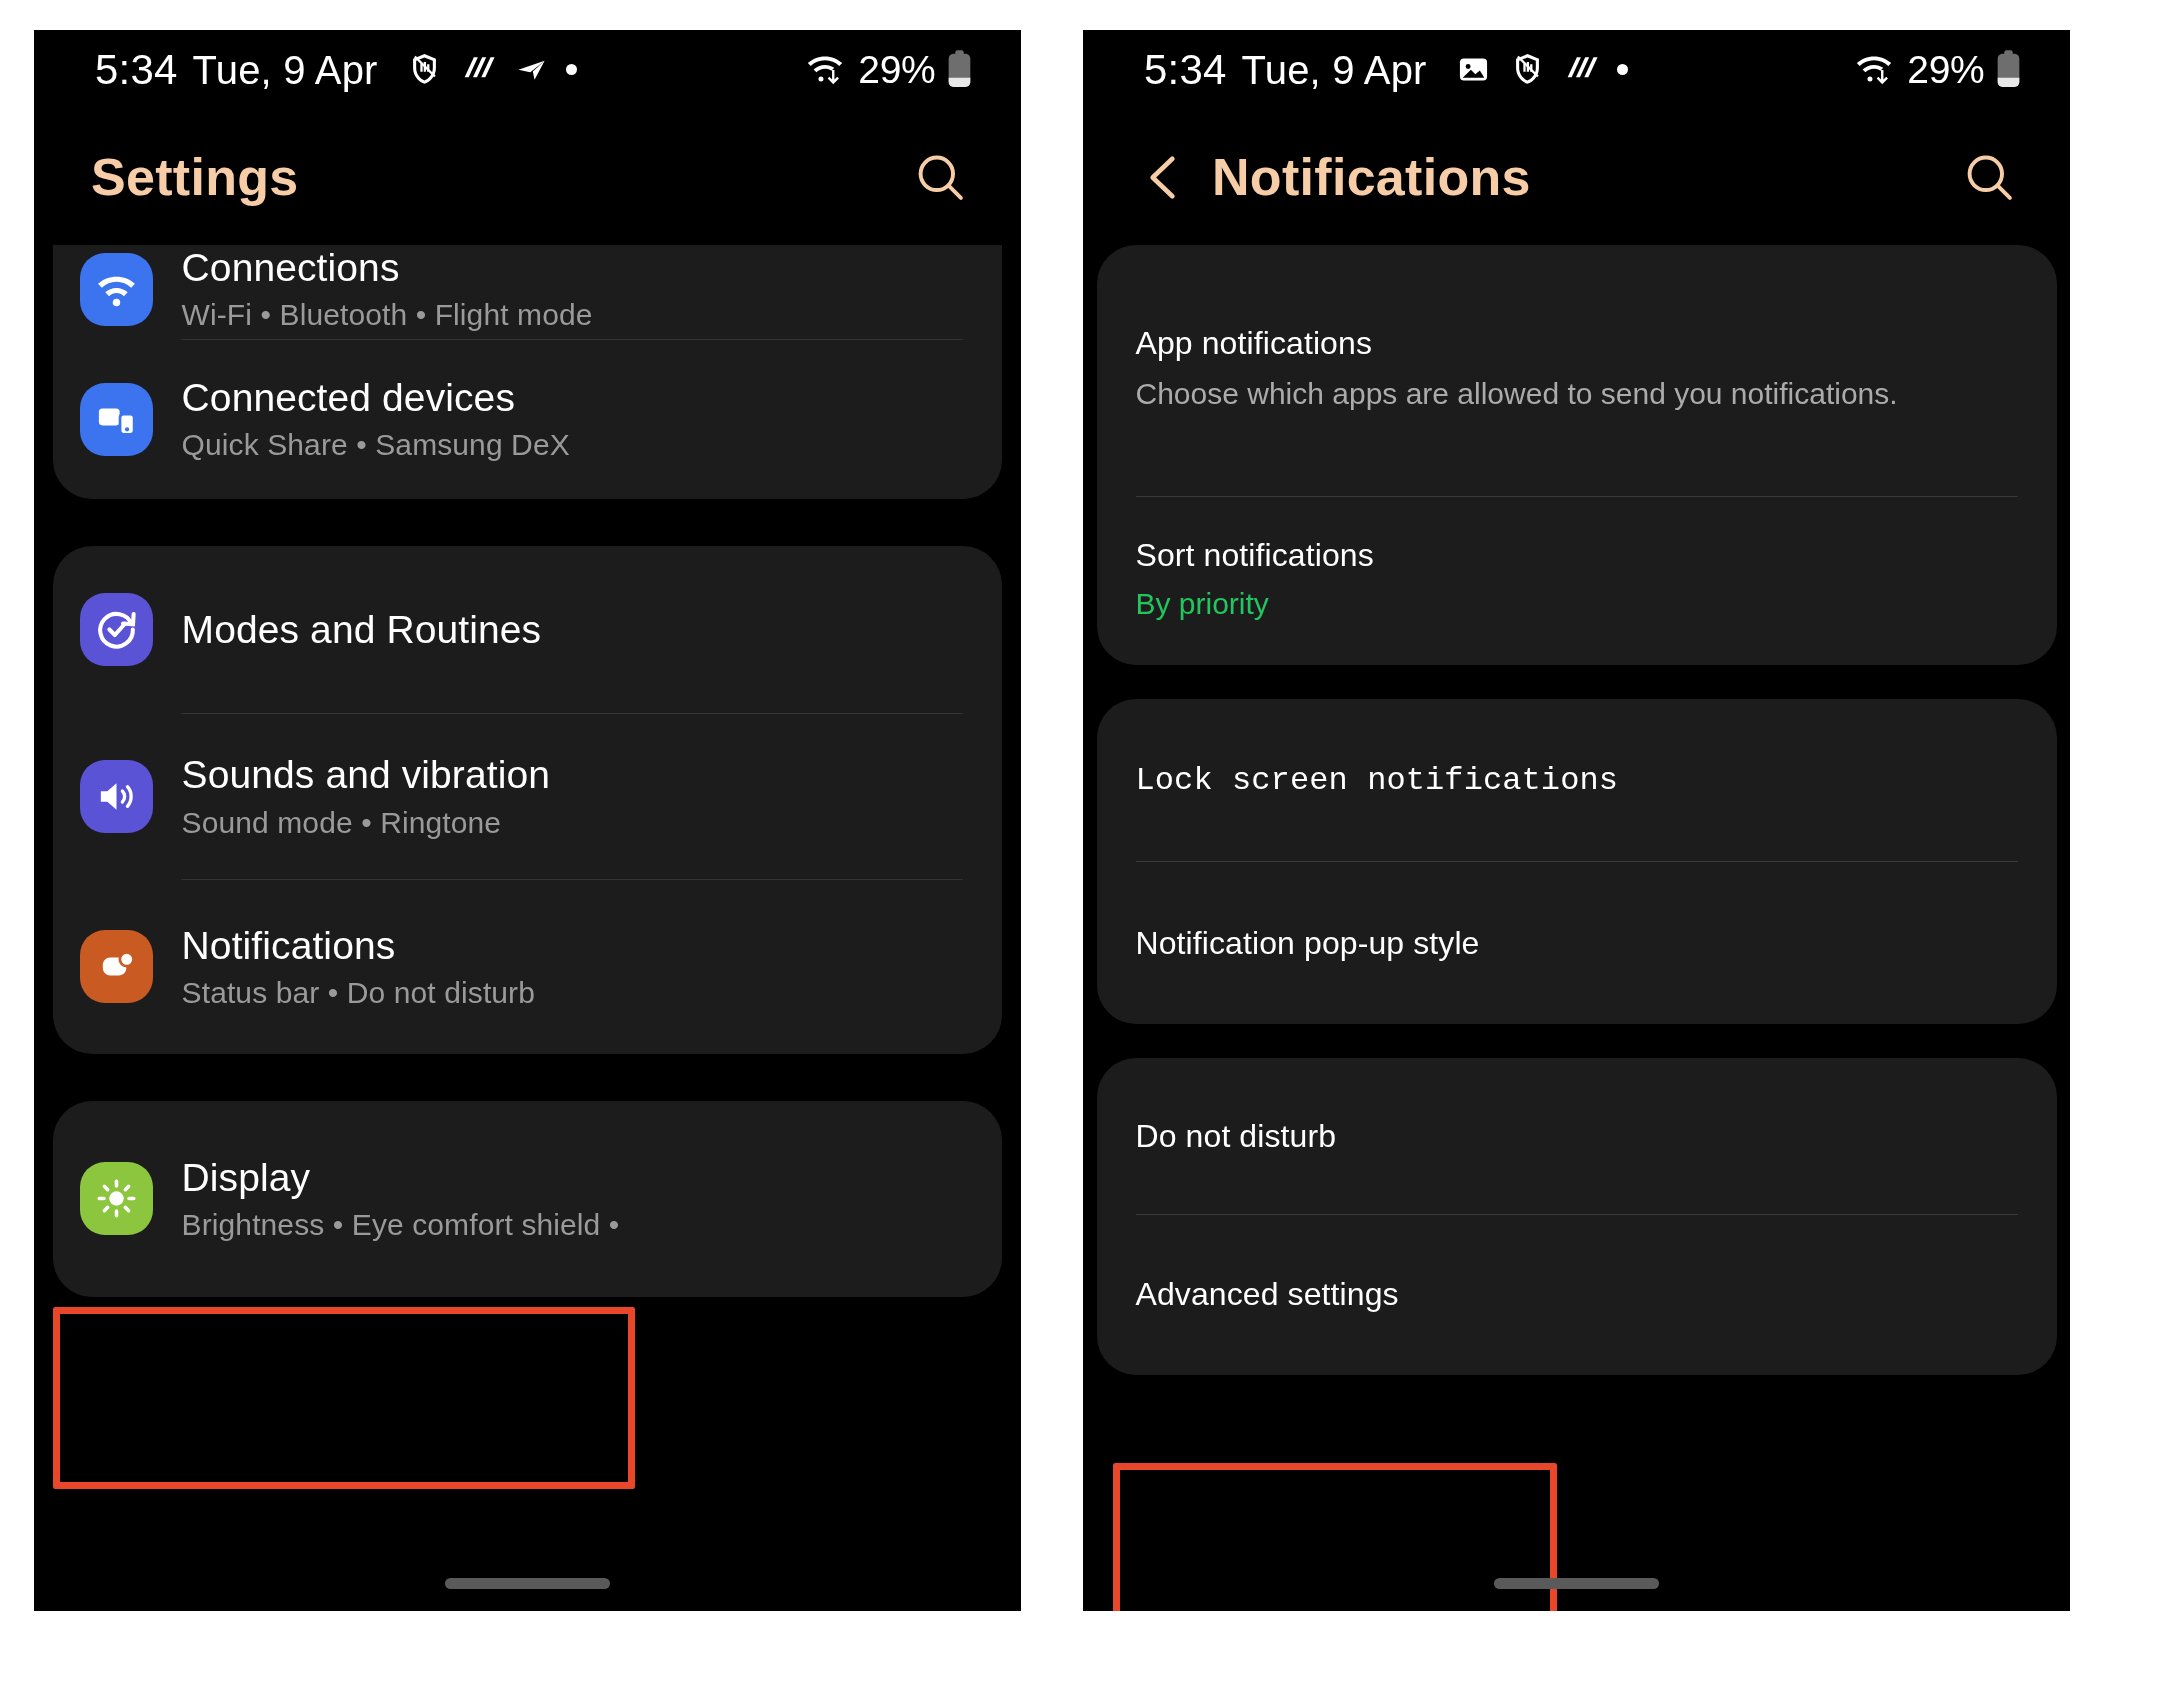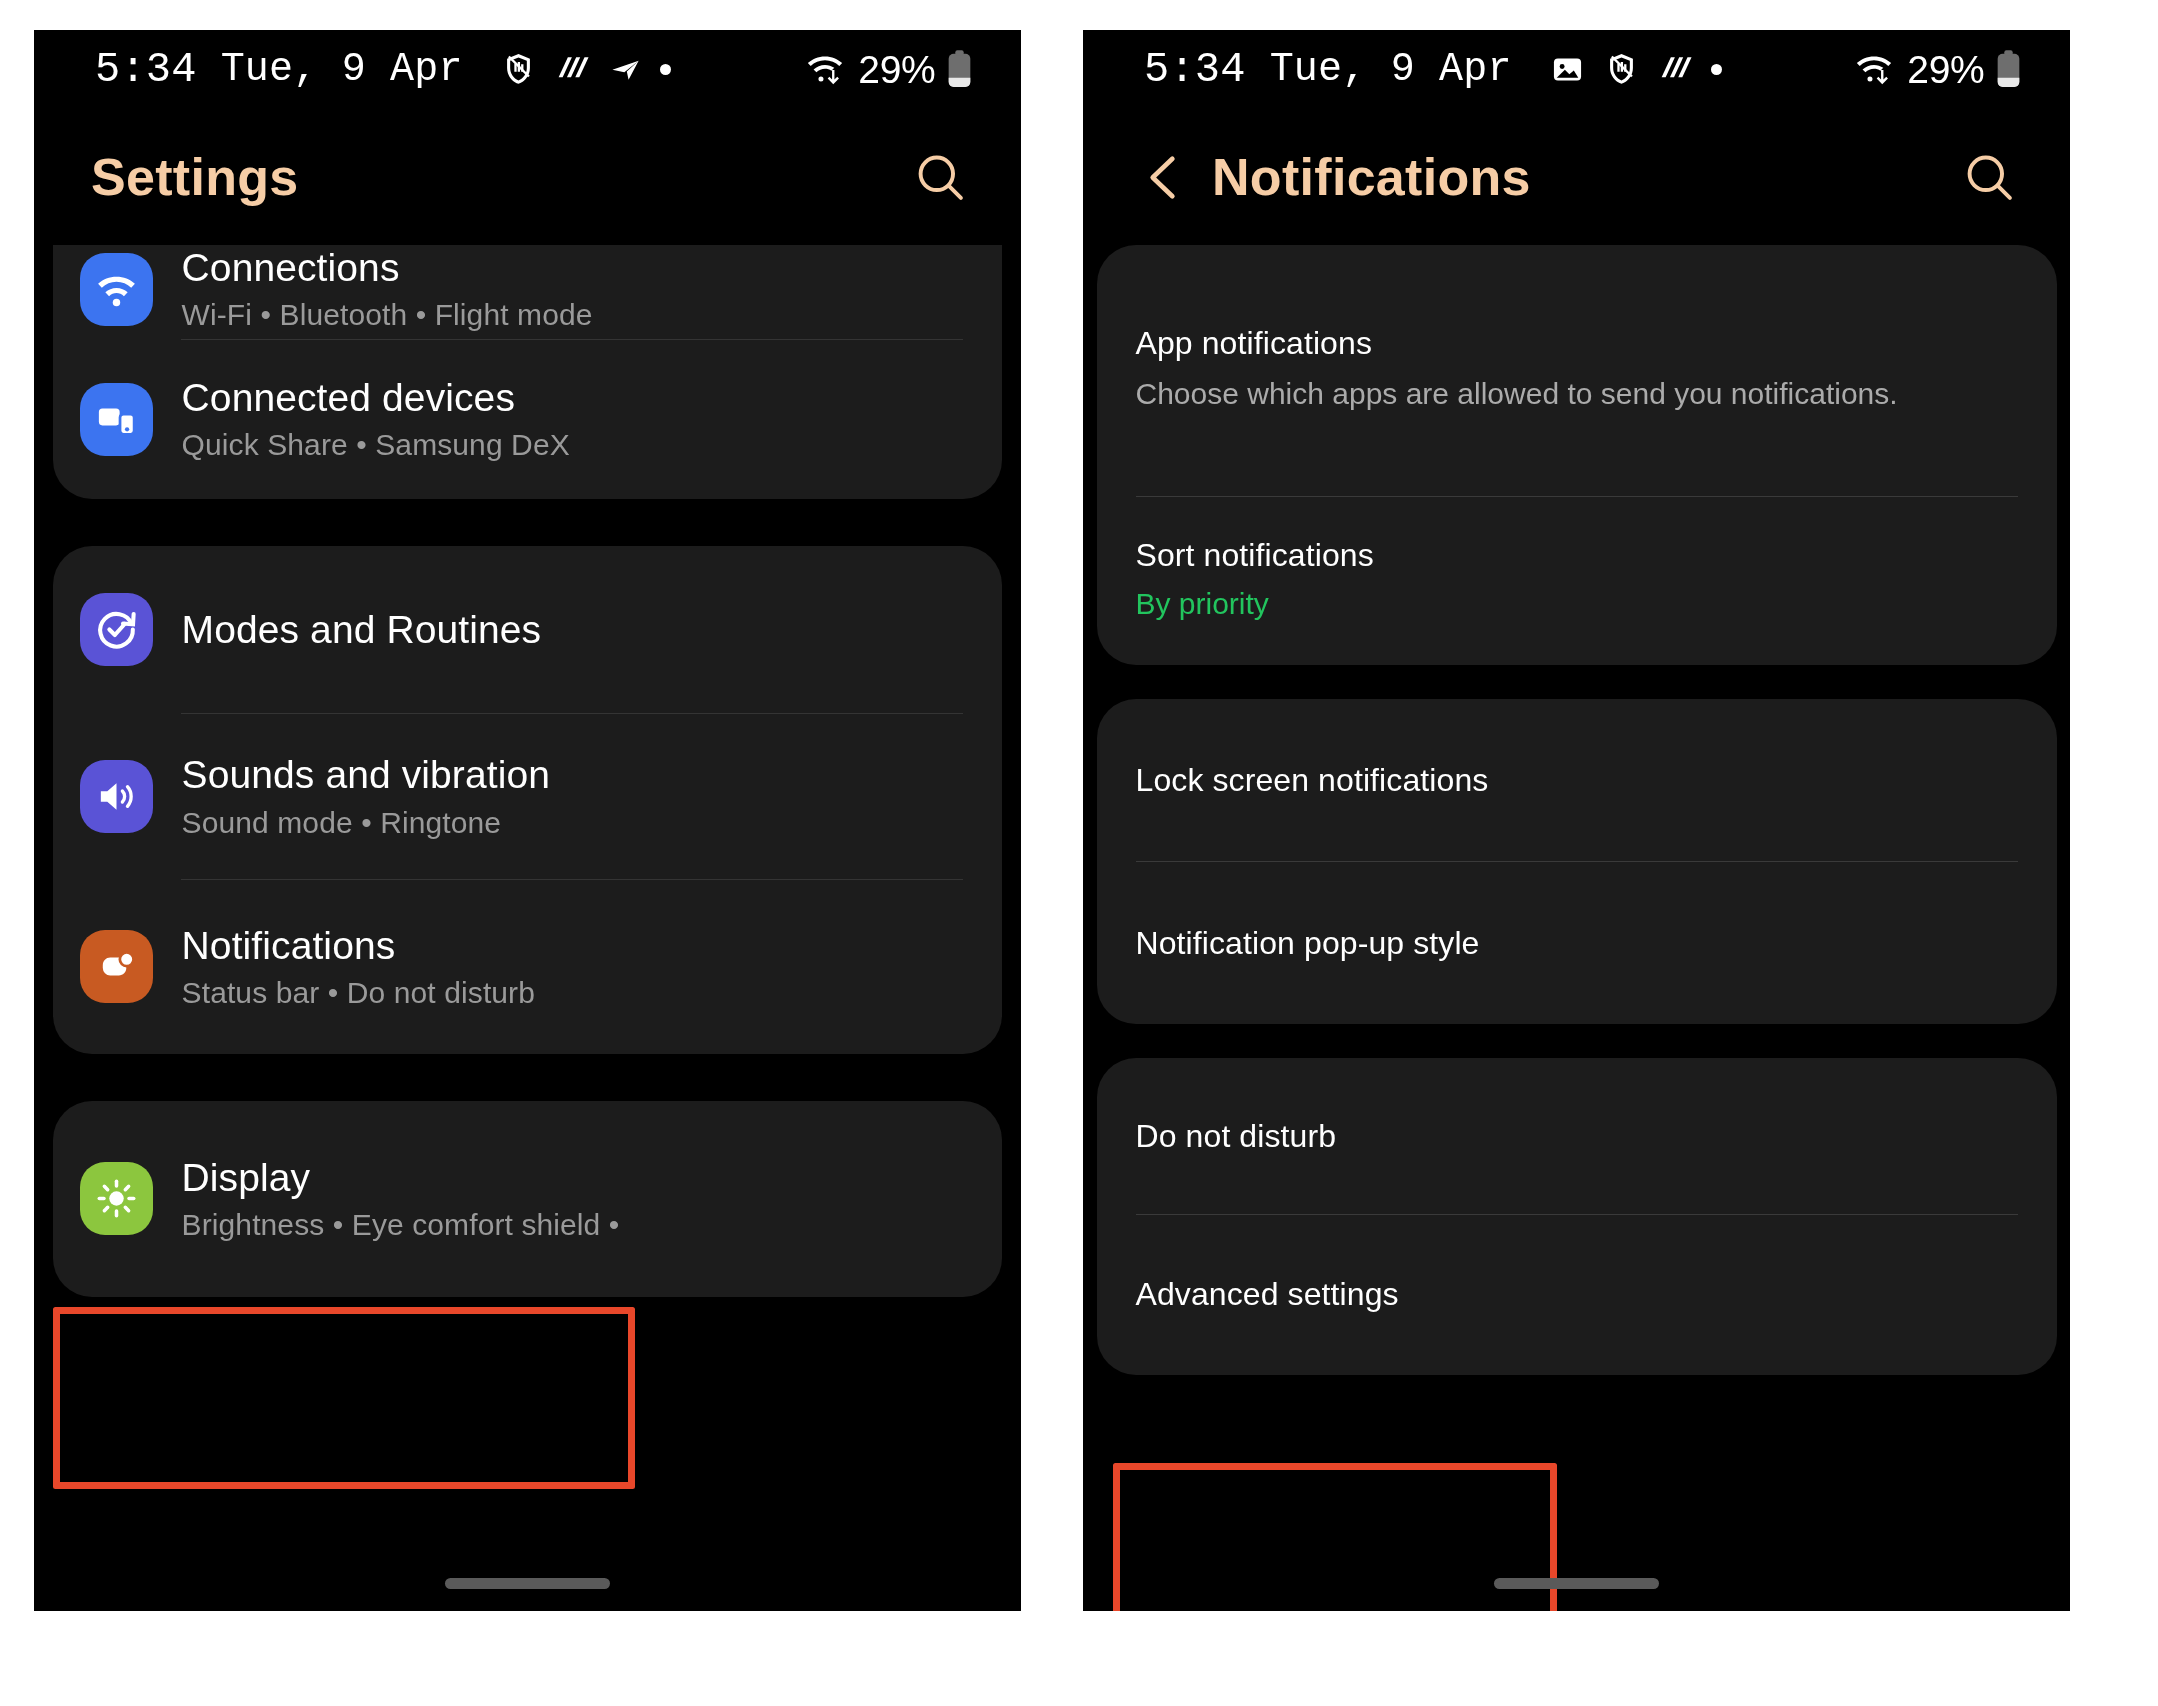--- a/index.html
+++ b/index.html
@@ -33,21 +33,21 @@
   .phone-right { width: 987px; height: 1581px; }
 
   
   .statusbar {
     height: 80px;
     display: flex;
     align-items: center;
     padding: 0 49px 0 61px;
     color: #ffffff;
   }
-  .sb-left { display: flex; align-items: center; gap: 24px; font-family: Liberation Mono, monospace; }
+  .sb-left { display: flex; align-items: center; gap: 15px; }
   .sb-time {
     font-size: 42px;
     font-weight: 500;
     letter-spacing: 0.2px;
     line-height: 1;
   }
   .sb-date {
     font-size: 40px;
     font-weight: 400;
     letter-spacing: 0.2px;
@@ -452,21 +452,21 @@
         <div class="pdivider"></div>
         <div class="prow" style="height:169px;">
           <div class="prow-title">Sort notifications</div>
           <div class="prow-sub accent">By priority</div>
         </div>
       </div>
 
       <div class="gap-md"></div>
 
       <div class="card">
-        <div class="prow" style="height:162px;">
+        <div class="prow" style="height:162px;font-family:Liberation Mono, monospace;">
           <div class="prow-title">Lock screen notifications</div>
         </div>
         <div class="pdivider"></div>
         <div class="prow" style="height:162px;">
           <div class="prow-title">Notification pop-up style</div>
         </div>
       </div>
 
       <div class="gap-md"></div>
 

